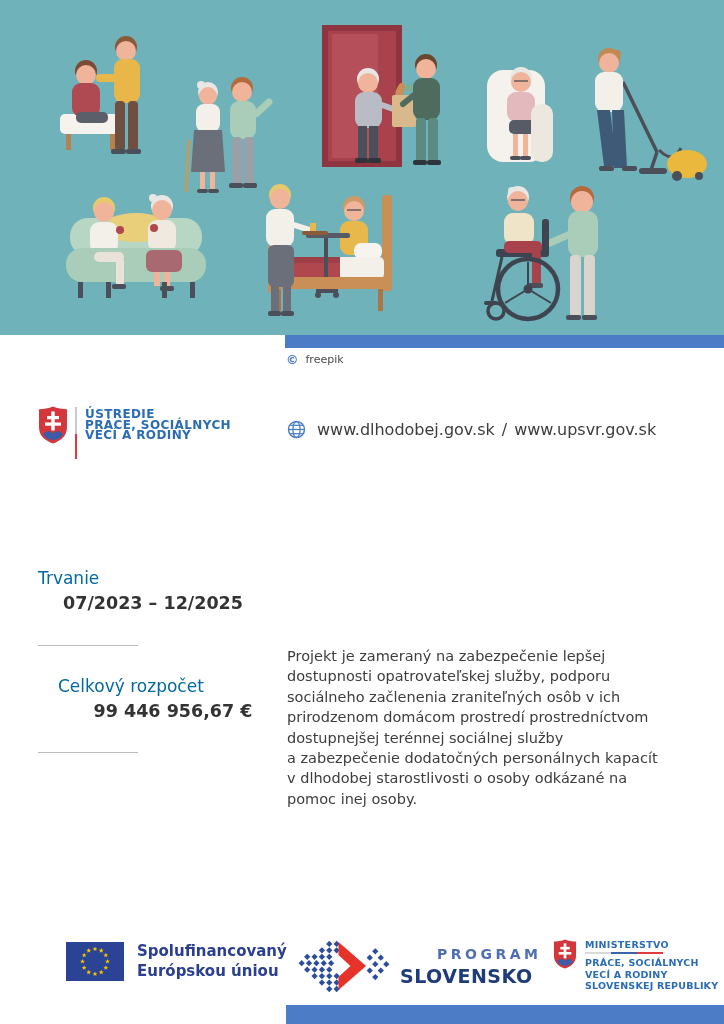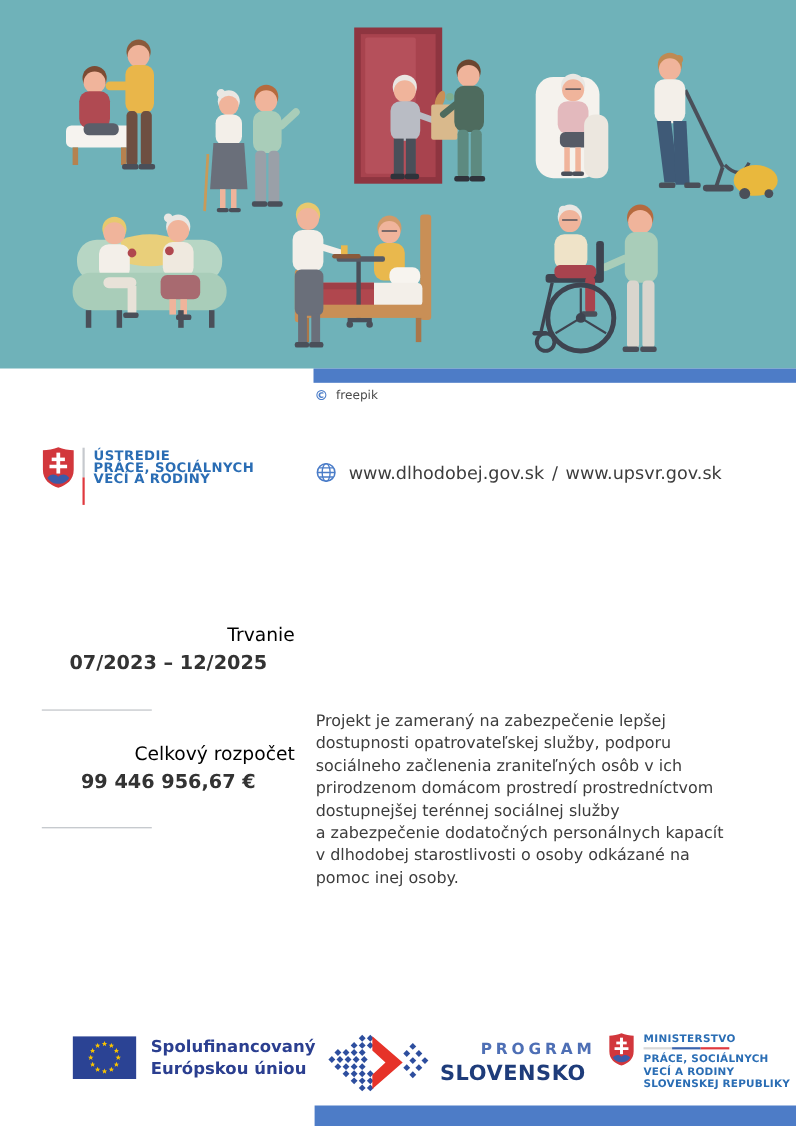--- a/index.html
+++ b/index.html
@@ -33,23 +33,23 @@
   .links .url{cursor:pointer;}
 
   
   .title{position:absolute;left:286px;top:497px;margin:0;font-size:28px;line-height:40px;
          font-weight:bold;color:#4a7bc9;white-space:pre-line;letter-spacing:0.2px;}
   .desc{position:absolute;left:287px;top:646px;width:400px;margin:0;font-size:14.5px;
         line-height:20.4px;color:#3d3d3d;white-space:pre-line;}
 
   
   .fact{position:absolute;left:38px;width:230px;}
-  .fact .label{font-size:17px;color:#000000;line-height:23px;white-space:pre-line;text-align:right;}
+  .fact .label{font-size:17px;color:#0369a1;line-height:23px;white-space:pre-line;}
   .fact .value{font-size:17.5px;font-weight:bold;color:#333333;margin-top:3px;text-align:center;}
-  .fact-1{top:567px;} .fact-2{top:675px;} .fact-3{top:779px;}
+  .fact-1{top:567px;} .fact-2{top:675px;margin-left:20px;} .fact-3{top:779px;}
   .hr{position:absolute;left:38px;width:100px;height:1px;background:#b9bdc2;}
   .hr-1{top:645px;} .hr-2{top:752px;}
 
   
   .eu-block{position:absolute;left:38px;top:941px;display:flex;align-items:center;padding-left:28px;}
   .eu-text{margin-left:13px;font-size:15px;font-weight:bold;color:#2b3f90;
            line-height:20px;white-space:pre-line;}
 
   .program-block{position:absolute;left:298px;top:937px;display:flex;align-items:center;}
   .program-text{margin-left:10px;}

